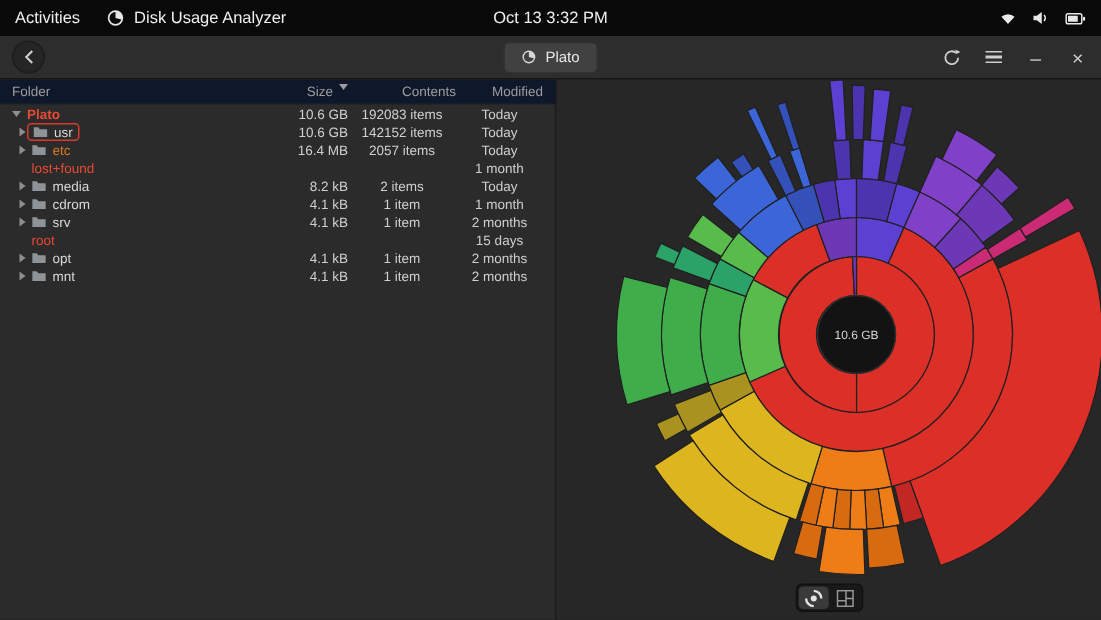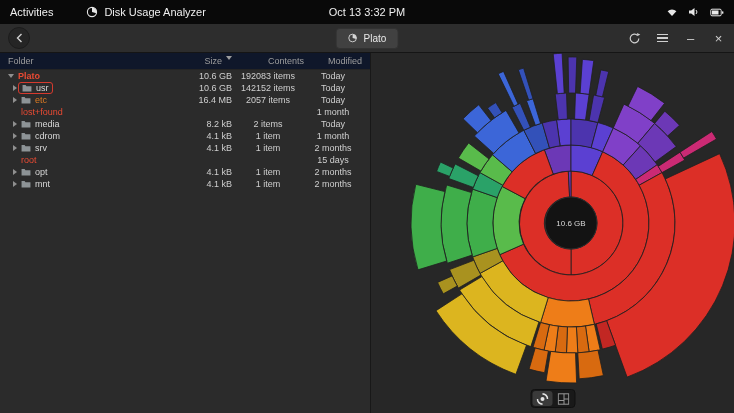--- a/index.html
+++ b/index.html
@@ -2,21 +2,21 @@
 <html><head>
 <meta charset="utf-8">
 <style>
   html,body{margin:0;padding:0}
   body{width:734px;height:413px;overflow:hidden;background:#232323;
        font-family:"Liberation Sans","DejaVu Sans",sans-serif;color:#ddd;-webkit-font-smoothing:antialiased}
 
   
   .topbar{height:24px;background:#090909;display:flex;align-items:center;
           justify-content:space-between;padding:0 10px;font-size:11px;color:#efefef;position:relative}
-  .tb-left{display:flex;align-items:flex-end;gap:33px}
+  .tb-left{display:flex;align-items:flex-end;gap:18px}
   .tb-app{display:flex;align-items:center;gap:6px}
   .tb-clock{position:absolute;left:50%;transform:translateX(-50%)}
   .tb-right{display:flex;align-items:center;gap:10px}
   .tb-right svg{display:block}
 
   
   .headerbar{height:28px;background:#2d2d2d;border-bottom:1px solid #151515;
              display:flex;align-items:center;padding:0 8px;position:relative}
   .back-btn{width:20px;height:20px;border-radius:50%;background:#252525;border:1px solid #1c1c1c;
             color:#cfcfcf;display:flex;align-items:center;justify-content:center}

